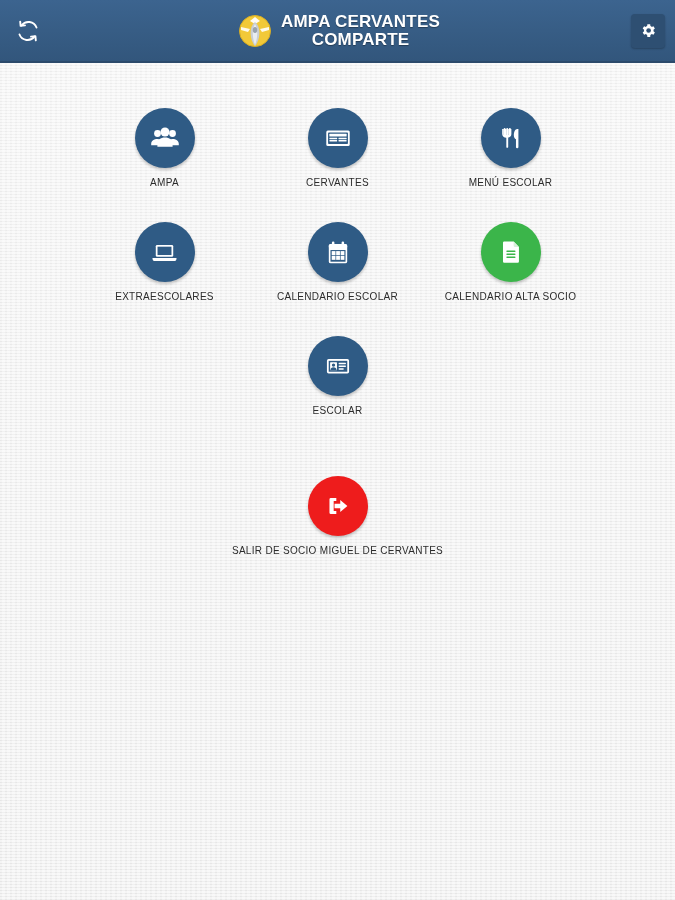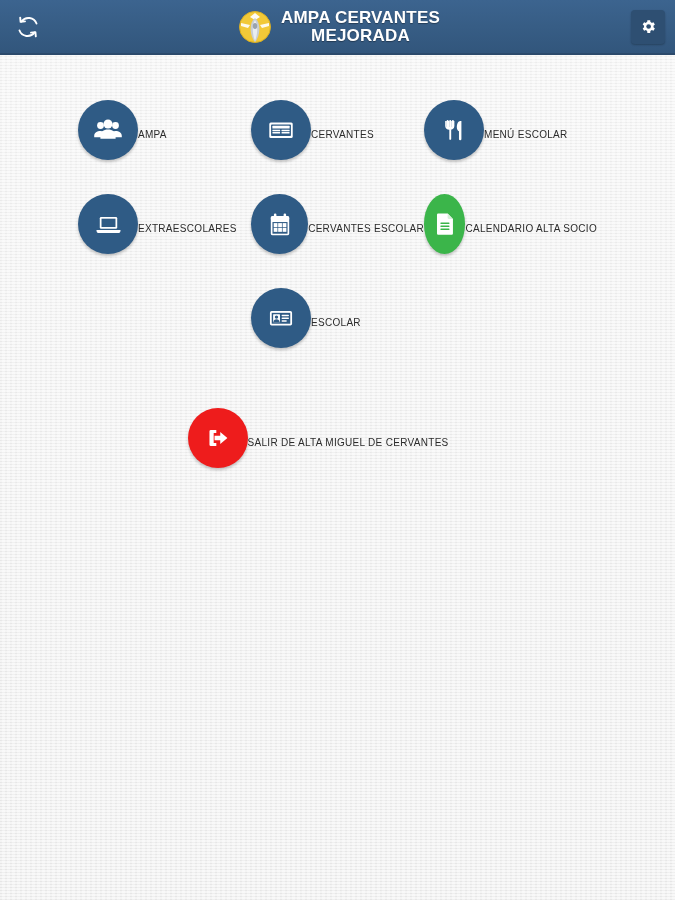--- a/index.html
+++ b/index.html
@@ -35,21 +35,21 @@
         rgba(255,255,255,0.35) 2px,
         rgba(255,255,255,0.35) 5px
       ),
       linear-gradient(180deg, #f2f2f2 0%, #eeeeee 40%, #ebebeb 100%);
     overflow: hidden;
   }
 
   
   .header {
     position: relative;
-    height: 55px;
+    height: 63px;
     background: linear-gradient(180deg, #3c648f 0%, #375d85 50%, #32567c 100%);
     border-bottom: 2px solid #2c4a6b;
     display: flex;
     align-items: center;
     justify-content: center;
   }
 
   .hdr-refresh {
     position: absolute;
     left: 8px;
@@ -111,21 +111,21 @@
 
   .row {
     display: flex;
     justify-content: center;
     width: 100%;
   }
 
   .tile {
     width: 173px;
     display: flex;
-    flex-direction: row;
+    flex-direction: column;
     align-items: center;
     cursor: pointer;
     padding-bottom: 0;
   }
 
   .tile-circle {
     width: 60px;
     height: 60px;
     border-radius: 50%;
     display: flex;
@@ -184,21 +184,21 @@
           <path d="M6 17 L15 19 L13 22 L6 20 Z" fill="#ffffff" opacity="0.9"></path>
           <path d="M34 17 L25 19 L27 22 L34 20 Z" fill="#ffffff" opacity="0.9"></path>
           <path d="M20 12 C16 15 15 21 16 27 C17 32 19 35 20 36 C21 35 23 32 24 27 C25 21 24 15 20 12 Z" fill="#c9ced4"></path>
           <path d="M20 14 C18 17 17.4 22 18 27 C18.5 31 19.4 33.6 20 34.5
                    C20.6 33.6 21.5 31 22 27 C22.6 22 22 17 20 14 Z" fill="#e9edf1"></path>
           <ellipse cx="20" cy="20" rx="2.2" ry="3" fill="#9aa3ad"></ellipse>
         </svg>
       </span>
       <div class="hdr-title">
         <span class="l1">AMPA CERVANTES</span>
-        <span class="l2">MEJORADA</span>
+        <span class="l2">COMPARTE</span>
       </div>
     </div>
 
     <div class="hdr-gear">
       <span>
         <svg width="17" height="17" viewBox="0 0 24 24" fill="#ffffff">
           <path d="M19.1 12a7.2 7.2 0 0 0-.1-1.1l2-1.6-2-3.4-2.4 1a7.3 7.3 0 0 0-1.9-1.1L14.4 3h-4l-.3 2.8c-.7.3-1.3.6-1.9 1.1l-2.4-1-2 3.4 2 1.6c0 .4-.1.7-.1 1.1s0 .7.1 1.1l-2 1.6 2 3.4 2.4-1c.6.5 1.2.8 1.9 1.1l.3 2.8h4l.3-2.8c.7-.3 1.3-.6 1.9-1.1l2.4 1 2-3.4-2-1.6c.1-.4.1-.7.1-1.1z"></path>
           <circle cx="12.2" cy="12" r="3.3" fill="#2e4f72"></circle>
         </svg>
       </span>
@@ -285,21 +285,21 @@
                 <rect x="8.8" y="14.4" width="4.3" height="4.6"></rect>
                 <rect x="13.9" y="14.4" width="4.3" height="4.6"></rect>
                 <rect x="19" y="14.4" width="4.3" height="4.6"></rect>
                 <rect x="8.8" y="19.8" width="4.3" height="4.6"></rect>
                 <rect x="13.9" y="19.8" width="4.3" height="4.6"></rect>
                 <rect x="19" y="19.8" width="4.3" height="4.6"></rect>
               </g>
             </svg>
           </span>
         </div>
-        <div class="tile-label">CERVANTES ESCOLAR</div>
+        <div class="tile-label">CALENDARIO ESCOLAR</div>
       </div>
 
       <div class="tile">
         <div class="tile-circle" style="background:#3bb54a">
           <span>
             <svg width="27" height="30" viewBox="0 0 32 32">
               <path d="M8.5 3.6h11.2L26 10v17.2a1.4 1.4 0 0 1-1.4 1.4H8.5a1.4 1.4 0 0 1-1.4-1.4V5a1.4 1.4 0 0 1 1.4-1.4z" fill="#ffffff"></path>
               <path d="M19.7 3.6L26 10h-5a1.3 1.3 0 0 1-1.3-1.3z" fill="#d7f0da"></path>
               <g fill="#3bb54a">
                 <rect x="11" y="14.2" width="11" height="1.9" rx="0.9"></rect>
@@ -339,18 +339,18 @@
     <div class="row solo-exit">
       <div class="tile tile-wide">
         <div class="tile-circle circle-exit" style="background:#ee1c1c">
           <span>
             <svg width="30" height="30" viewBox="0 0 32 32" fill="#ffffff">
               <path d="M8.4 7.4h5.8v3.3H11.4v10.6h2.8v3.3H8.4a1.5 1.5 0 0 1-1.5-1.5V8.9a1.5 1.5 0 0 1 1.5-1.5z"></path>
               <path d="M18.4 9.6 26 16l-7.6 6.4v-3.9h-6.1v-5h6.1z"></path>
             </svg>
           </span>
         </div>
-        <div class="tile-label">SALIR DE ALTA MIGUEL DE CERVANTES</div>
+        <div class="tile-label">SALIR DE SOCIO MIGUEL DE CERVANTES</div>
       </div>
     </div>
 
   </div>
 </div>
 
 </body></html>

